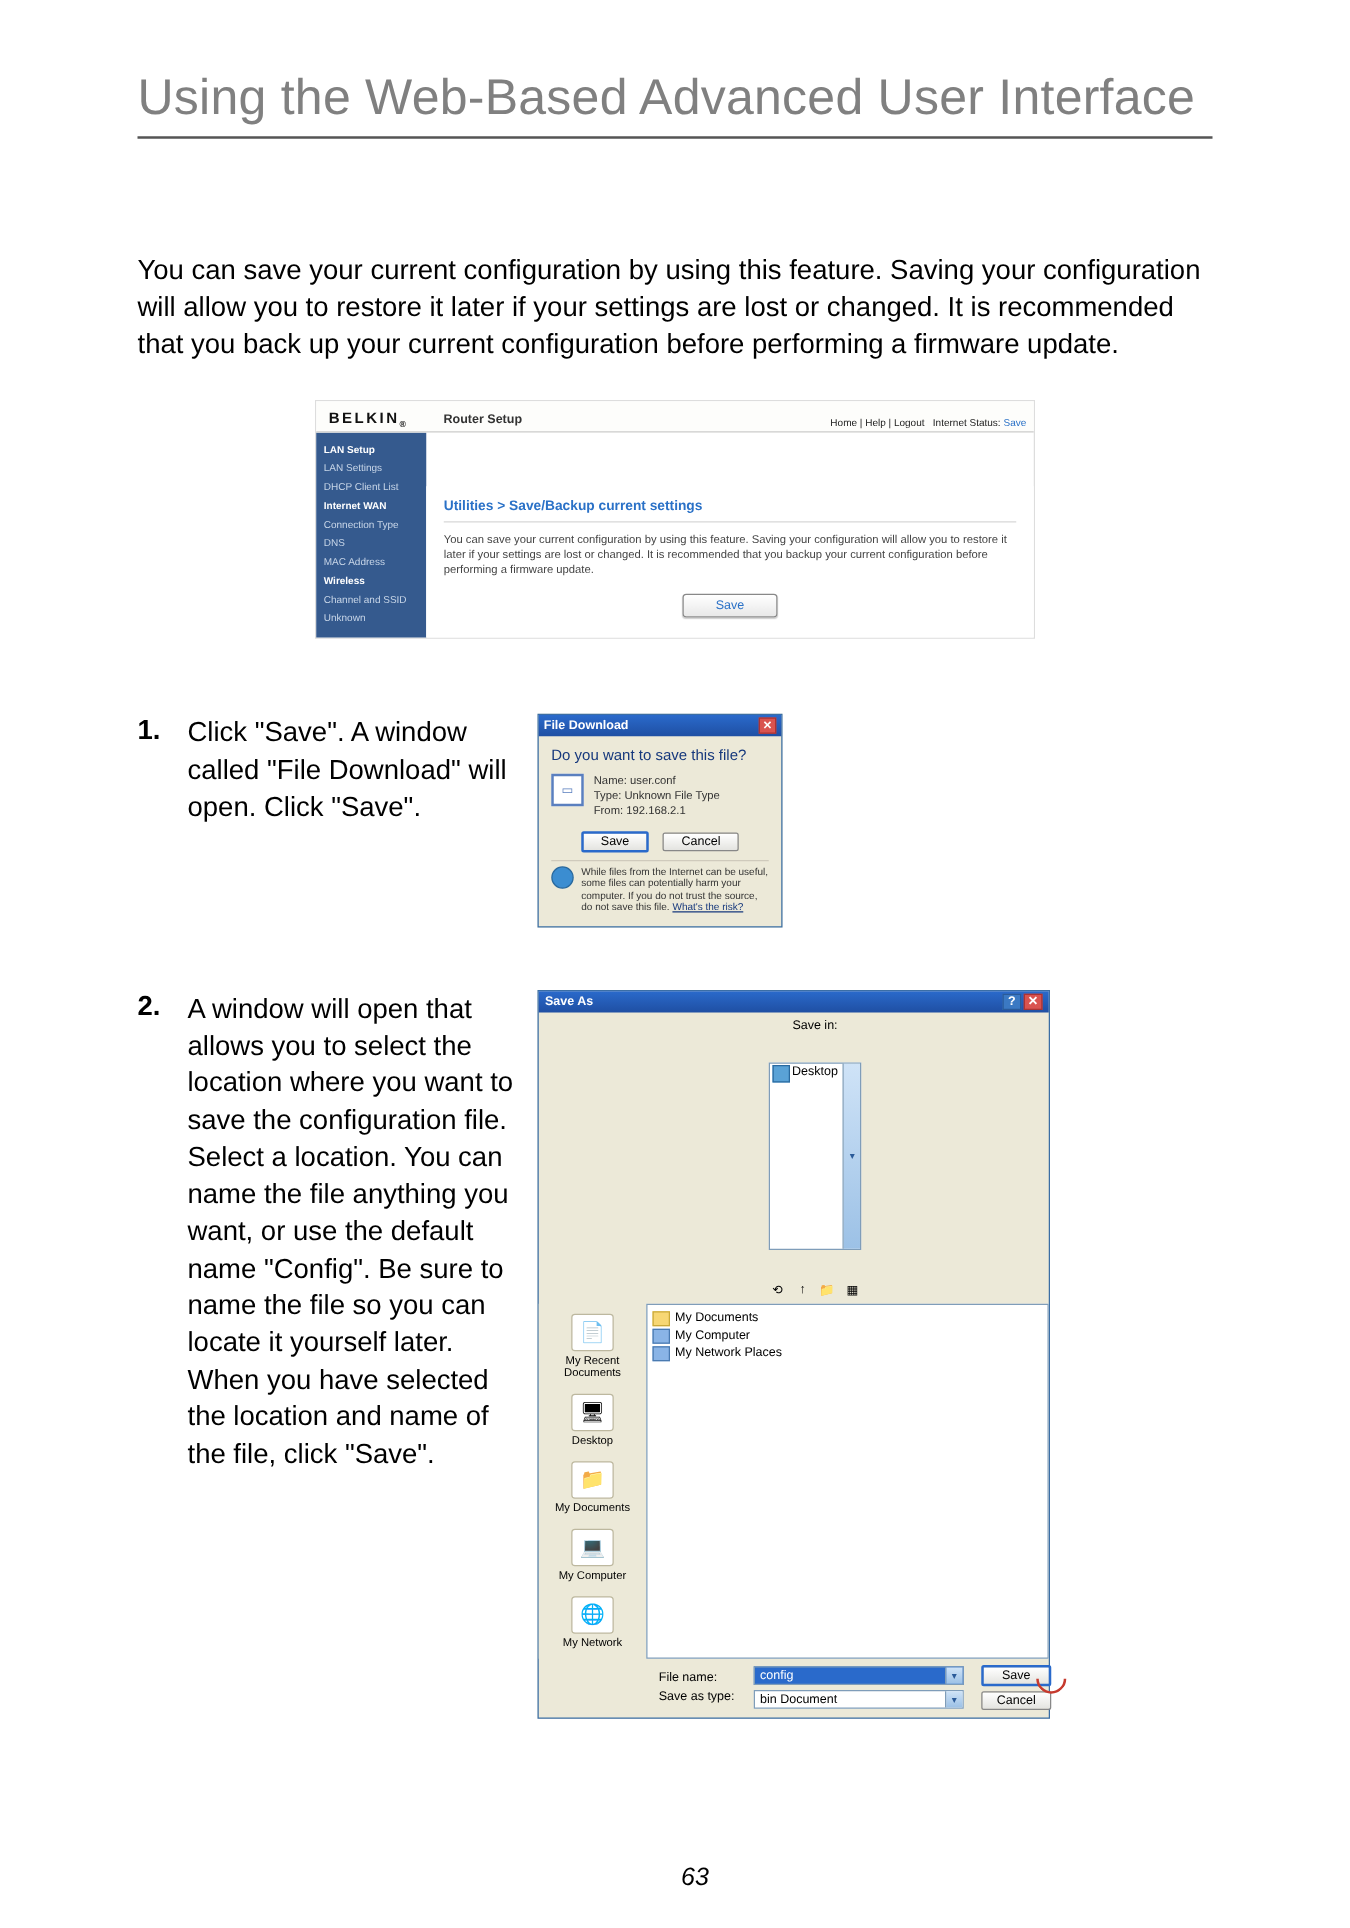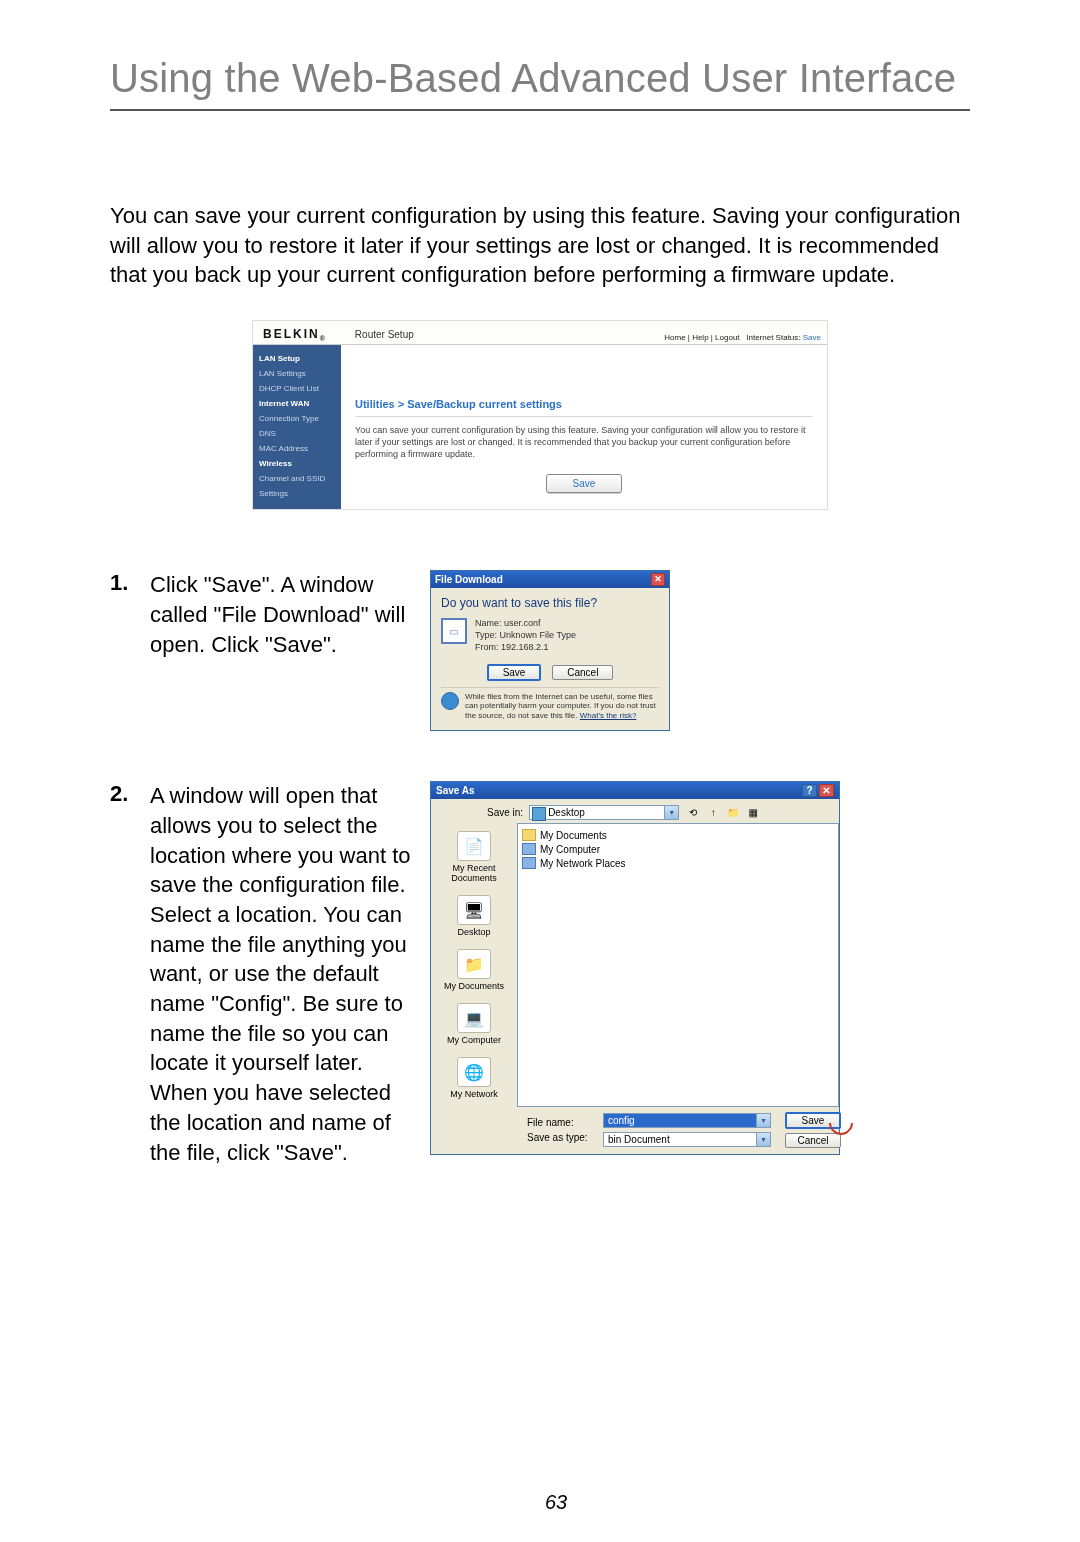--- a/index.html
+++ b/index.html
@@ -52,21 +52,21 @@
   }
   .rp-logo {
     font-weight: 700;
     letter-spacing: 2px;
     font-size: 12px;
     color: #111;
   }
   .rp-logo sub { font-size: 7px; letter-spacing: 0;}
   .rp-router-setup {
     font-size: 10px;
-    font-weight: 400;
+    font-weight: 700;
     color: #333;
     margin-left: 30px;
     padding-bottom: 2px;
   }
   .rp-status {
     position: absolute;
     right: 6px;
     bottom: 2px;
     font-size: 8px;
     color: #222;
@@ -122,21 +122,21 @@
   .step-text {
     width: 280px;
     font-size: 22px;
     color: #000;
     line-height: 1.35;
     padding-right: 18px;
   }
   .step-img { flex: 1; }
   
   .fd {
-    width: 240px;
+    width: 196px;
     background: #ece9d8;
     border: 1px solid #3b6ea5;
     font-size: 10px;
   }
   .fd-title {
     background: linear-gradient(#2a6acb,#1f4fa3);
     color: #fff;
     font-weight: 700;
     padding: 2px 4px;
     display: flex;
@@ -203,23 +203,24 @@
   .sa-title-btns { display:flex; gap:2px;}
   .sa-title-btns .q {
     width:15px;height:13px;background:#3b79c3;border:1px solid #2a5a99;
     color:#fff;font-size:10px;text-align:center;line-height:12px;
   }
   .sa-title-btns .x {
     width:15px;height:13px;background:#d9534f;border:1px solid #a33;
     color:#fff;font-size:10px;text-align:center;line-height:12px;
   }
   .sa-toolbar {
-    display:flex; align-items:center; gap:6px;
-    padding: 5px 8px 3px 56px;
+    display:flex; align-items:center; gap:24px;
+    padding: 5px 8px 3px 42px;
     font-size:10px;
+    flex-direction:column;
   }
   .sa-toolbar label{ color:#000; }
   .sa-toolbar .loc {
     flex:0 0 150px;
     background:#fff;border:1px solid #7f9db9;
     padding:1px 18px 1px 4px;
     position:relative;
   }
   .sa-toolbar .loc::before{
     content:""; position:absolute; left:2px; top:1px;
@@ -316,21 +317,21 @@
       <div class="rp-sidebar" id="rp-sidebar">
           <div class="rp-side-item rp-side-head">LAN Setup</div>
           <div class="rp-side-item">LAN Settings</div>
           <div class="rp-side-item">DHCP Client List</div>
           <div class="rp-side-item rp-side-head">Internet WAN</div>
           <div class="rp-side-item">Connection Type</div>
           <div class="rp-side-item">DNS</div>
           <div class="rp-side-item">MAC Address</div>
           <div class="rp-side-item rp-side-head">Wireless</div>
           <div class="rp-side-item">Channel and SSID</div>
-          <div class="rp-side-item">Settings</div>
+          <div class="rp-side-item">Unknown</div>
         </div>
       <div class="rp-main">
         <div class="rp-breadcrumb">Utilities &gt; Save/Backup current settings</div>
         <div class="rp-text">You can save your current configuration by using this feature. Saving your configuration will allow you to restore it later if your settings are lost or changed. It is recommended that you backup your current configuration before performing a firmware update.</div>
         <button class="rp-save-btn">Save</button>
       </div>
     </div>
   </div>
 
   <div class="step-row">

